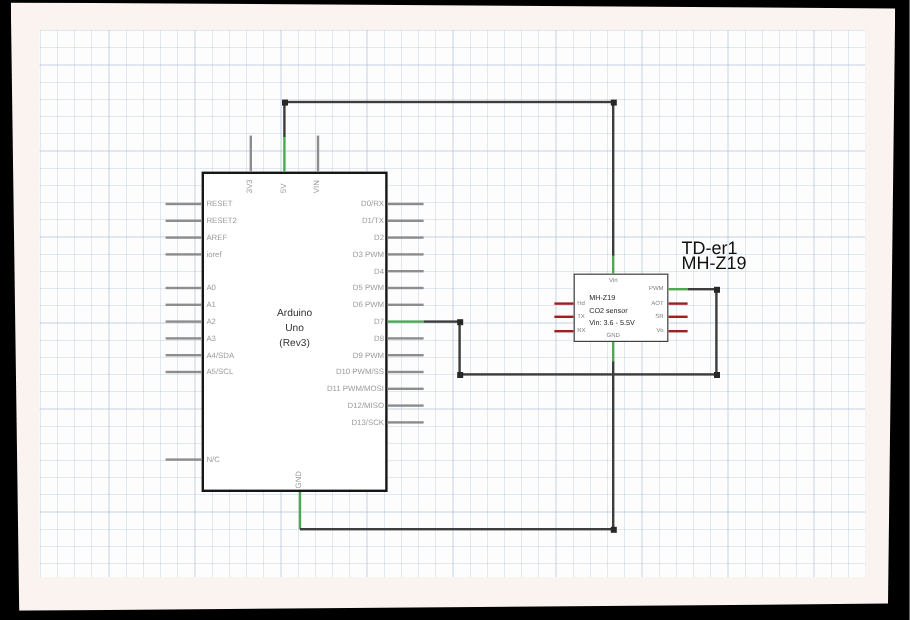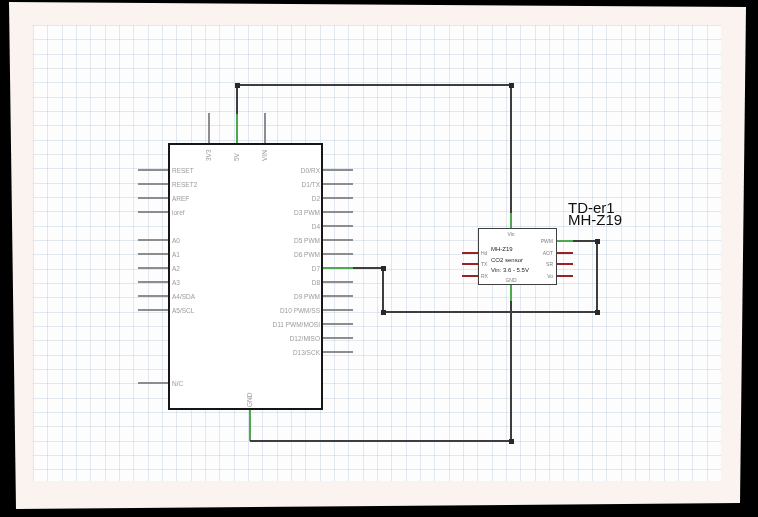--- a/index.html
+++ b/index.html
@@ -45,20 +45,25 @@
   .dot{position:absolute;width:5px;height:5px;}
 </style>
 </head>
 <body>
 
 <div class="page">
   <div class="grid-canvas"></div>
   <div class="layer" id="layer">
 
     <div class="comp ard"></div>
+    <div class="ard-title">
+      <div>Arduino</div>
+      <div>Uno</div>
+      <div>(Rev3)</div>
+    </div>
 
     <div class="comp sen"></div>
     <div class="sen-body">
       <div>MH-Z19</div>
       <div>CO2 sensor</div>
       <div>Vin: 3.6 - 5.5V</div>
     </div>
 
     <div class="part-label">
       <div>TD-er1</div>

